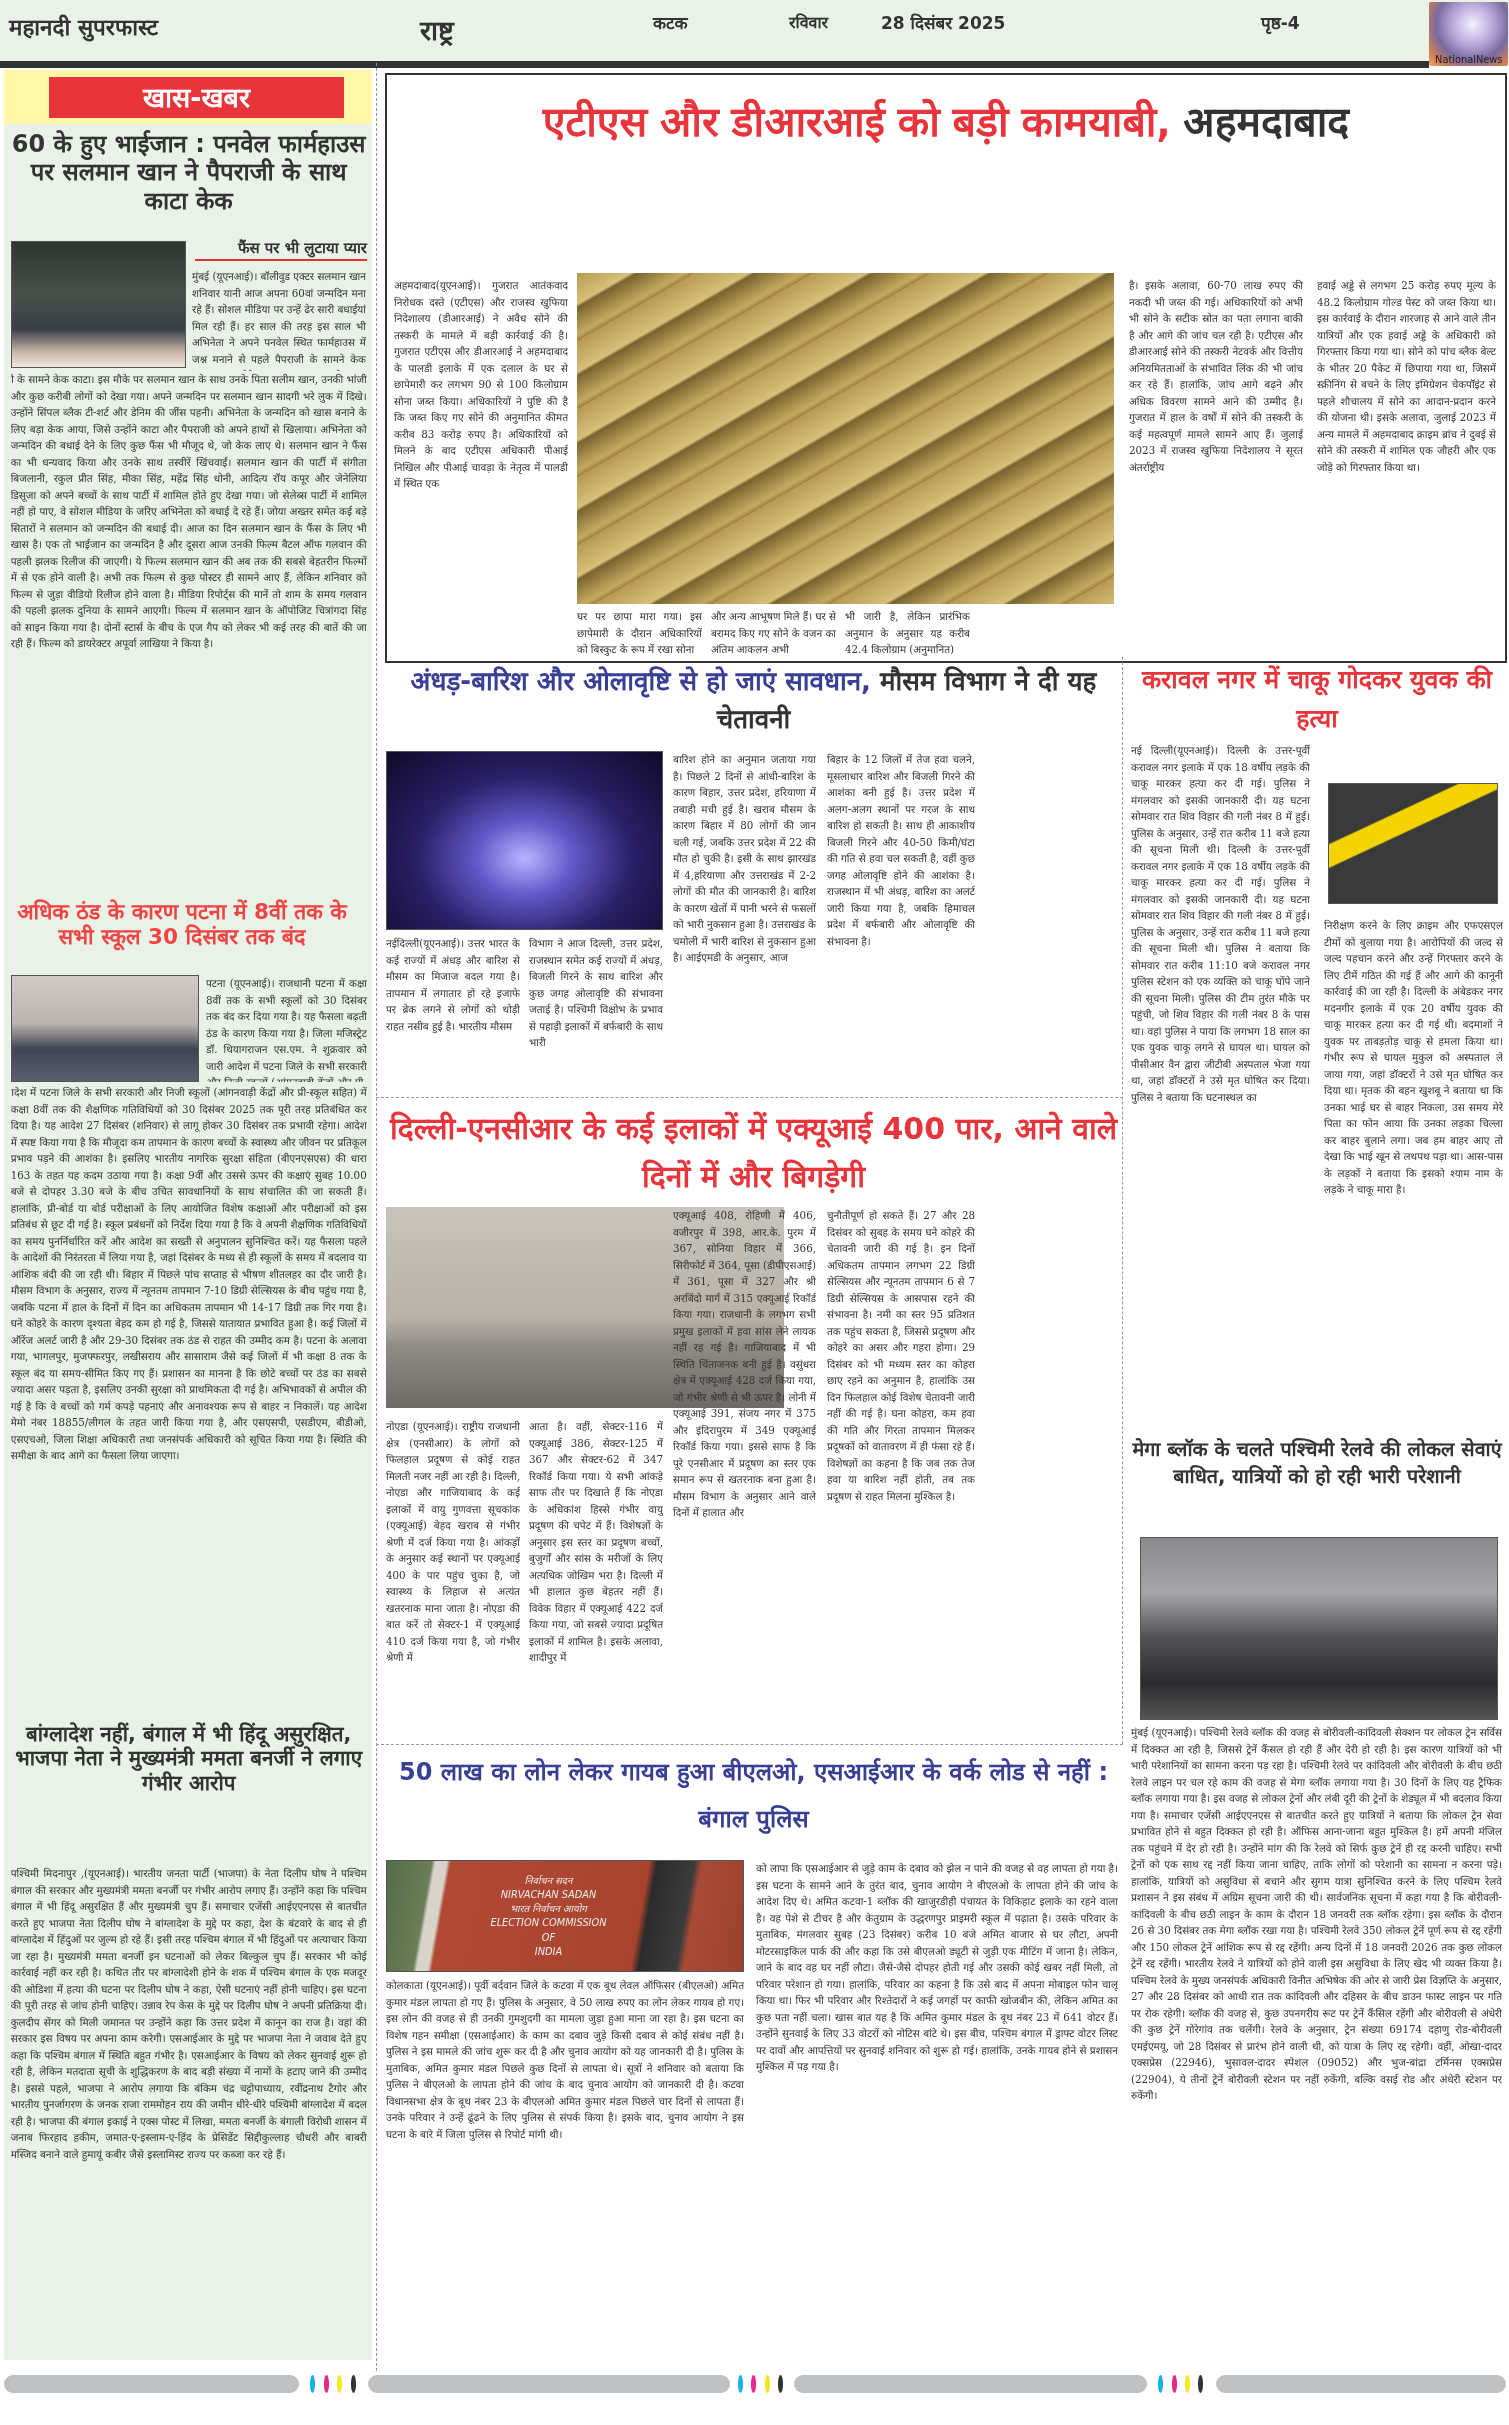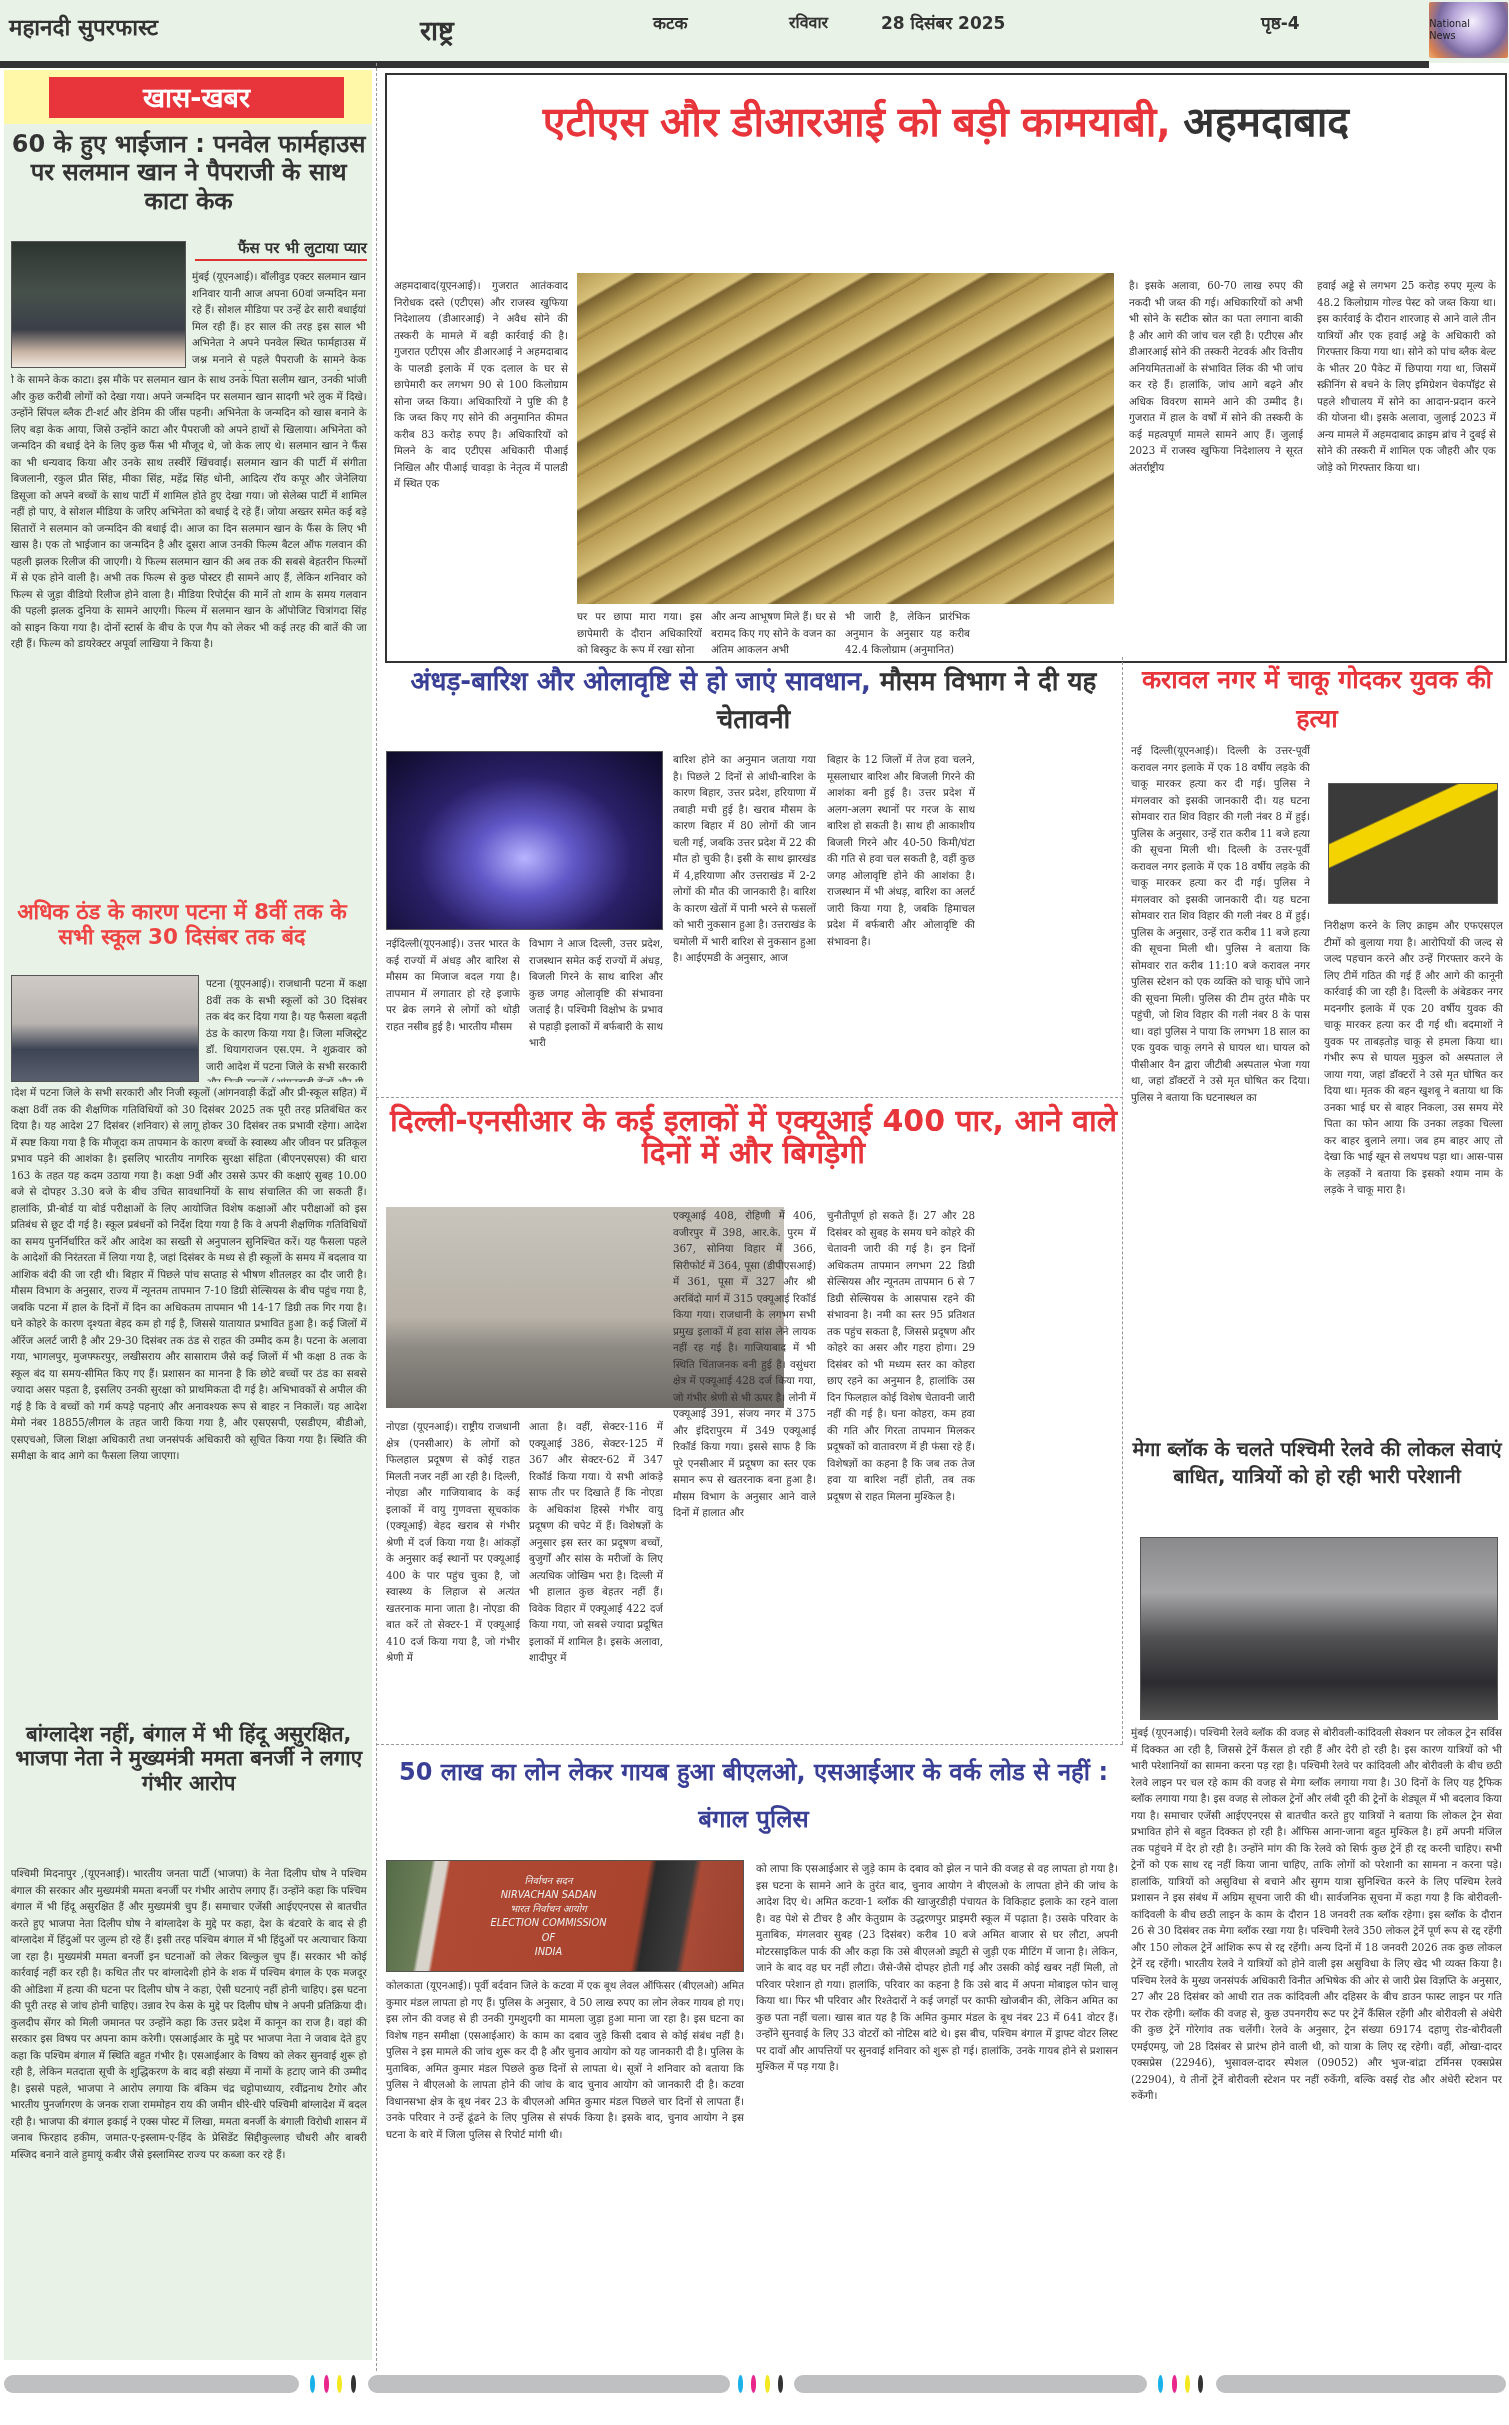--- a/index.html
+++ b/index.html
@@ -6,21 +6,21 @@
 html,body{width:1510px;height:2426px;background:#fff;overflow:hidden}
 body{position:relative;font-family:"DejaVu Sans",sans-serif;color:#222}
 .masthead{position:absolute;left:0;top:0;width:1510px;height:63px;background:#e8f2e6}
 .masthead .t{position:absolute;top:10.7px;font-family:"DejaVu Sans",sans-serif;font-weight:bold;color:#333}
 .mh-name{left:9px;font-size:22.4px}
 .mh-sec{left:420px;font-size:27px}
 .mh-city{left:653px;font-size:17px}
 .mh-day{left:789px;font-size:16px}
 .mh-date{left:881px;font-size:17px}
 .mh-page{left:1261px;font-size:17px}
-.mh-logo{position:absolute;right:1.8px;top:1.8px;width:79px;height:56px;background:radial-gradient(circle at 55% 35%,#f6f0ff 0%,#b6a6d8 35%,#7a6aa0 60%,#d88050 85%,#f0b070 100%);border-radius:1.8px;display:flex;flex-direction:column;align-items:flex-start;justify-content:center}
+.mh-logo{position:absolute;right:1.8px;top:1.8px;width:79px;height:64px;background:radial-gradient(circle at 55% 35%,#f6f0ff 0%,#b6a6d8 35%,#7a6aa0 60%,#d88050 85%,#f0b070 100%);border-radius:1.8px;display:flex;align-items:flex-end;justify-content:center}
 .mh-logo span{font-size:9.8px;color:#222;line-height:11.6px}
 .mh-rule{position:absolute;left:0;top:61px;width:1429px;height:7.2px;background:#333}
 .vdash{position:absolute;width:0;border-left:0.9px dashed #999}
 .hdash{position:absolute;height:0;border-top:0.9px dashed #999}
 .col-left{position:absolute;left:3.6px;top:70px;width:368px;height:2290px;background:#e8f2e6}
 .kb-band{position:absolute;left:3.6px;top:70px;width:368px;height:54px;background:#fff8a8}
 .kb-label{position:absolute;left:49px;top:77px;width:295px;height:41px;background:#e8353b;color:#fff;font-weight:bold;font-size:27px;text-align:center;line-height:41px}
 .hl{position:absolute;font-weight:bold;text-align:center;line-height:1.18}
 .body-text{position:absolute;font-family:"DejaVu Serif",serif;font-size:10.3px;line-height:16.5px;color:#333;text-align:justify;overflow:hidden}
 .photo{position:absolute;overflow:hidden;border:0.9px solid #555}
@@ -90,21 +90,21 @@
 <div class="body-text" style="left:673px;top:751px;width:143px;height:340px">बारिश होने का अनुमान जताया गया है। पिछले 2 दिनों से आंधी-बारिश के कारण बिहार, उत्तर प्रदेश, हरियाणा में तबाही मची हुई है। खराब मौसम के कारण बिहार में 80 लोगों की जान चली गई, जबकि उत्तर प्रदेश में 22 की मौत हो चुकी है। इसी के साथ झारखंड में 4,हरियाणा और उत्तराखंड में 2-2 लोगों की मौत की जानकारी है। बारिश के कारण खेतों में पानी भरने से फसलों को भारी नुकसान हुआ है। उत्तराखंड के चमोली में भारी बारिश से नुकसान हुआ है। आईएमडी के अनुसार, आज</div>
 <div class="body-text" style="left:827px;top:751px;width:148px;height:340px">बिहार के 12 जिलों में तेज हवा चलने, मूसलाधार बारिश और बिजली गिरने की आशंका बनी हुई है। उत्तर प्रदेश में अलग-अलग स्थानों पर गरज के साथ बारिश हो सकती है। साथ ही आकाशीय बिजली गिरने और 40-50 किमी/घंटा की गति से हवा चल सकती है, वहीं कुछ जगह ओलावृष्टि होने की आशंका है। राजस्थान में भी अंधड़, बारिश का अलर्ट जारी किया गया है, जबकि हिमाचल प्रदेश में बर्फबारी और ओलावृष्टि की संभावना है।</div>
 <div class="vdash" style="left:1122px;top:657px;height:1087px"></div>
 
 <div class="hl" style="left:1129px;top:660px;width:376px;font-size:25px;line-height:39px;color:#e8353b">करावल नगर में चाकू गोदकर युवक की हत्या</div>
 <div class="body-text" style="left:1131px;top:742px;width:179px;height:698px">नई दिल्ली(यूएनआई)। दिल्ली के उत्तर-पूर्वी करावल नगर इलाके में एक 18 वर्षीय लड़के की चाकू मारकर हत्या कर दी गई। पुलिस ने मंगलवार को इसकी जानकारी दी। यह घटना सोमवार रात शिव विहार की गली नंबर 8 में हुई। पुलिस के अनुसार, उन्हें रात करीब 11 बजे हत्या की सूचना मिली थी। दिल्ली के उत्तर-पूर्वी करावल नगर इलाके में एक 18 वर्षीय लड़के की चाकू मारकर हत्या कर दी गई। पुलिस ने मंगलवार को इसकी जानकारी दी। यह घटना सोमवार रात शिव विहार की गली नंबर 8 में हुई। पुलिस के अनुसार, उन्हें रात करीब 11 बजे हत्या की सूचना मिली थी। पुलिस ने बताया कि सोमवार रात करीब 11:10 बजे करावल नगर पुलिस स्टेशन को एक व्यक्ति को चाकू घोंपे जाने की सूचना मिली। पुलिस की टीम तुरंत मौके पर पहुंची, जो शिव विहार की गली नंबर 8 के पास था। वहां पुलिस ने पाया कि लगभग 18 साल का एक युवक चाकू लगने से घायल था। घायल को पीसीआर वैन द्वारा जीटीबी अस्पताल भेजा गया था, जहां डॉक्टरों ने उसे मृत घोषित कर दिया। पुलिस ने बताया कि घटनास्थल का</div>
 <div class="photo" style="left:1328px;top:783px;width:170px;height:121px;background:linear-gradient(155deg,#3a3a3a 0%,#3a3a3a 30%,#f3d400 31%,#f3d400 42%,#3a3a3a 43%),linear-gradient(25deg,#555 0%,#555 100%)"></div>
 <div class="body-text" style="left:1324px;top:917px;width:179px;height:523px">निरीक्षण करने के लिए क्राइम और एफएसएल टीमों को बुलाया गया है। आरोपियों की जल्द से जल्द पहचान करने और उन्हें गिरफ्तार करने के लिए टीमें गठित की गई हैं और आगे की कानूनी कार्रवाई की जा रही है। दिल्ली के अंबेडकर नगर मदनगीर इलाके में एक 20 वर्षीय युवक की चाकू मारकर हत्या कर दी गई थी। बदमाशों ने युवक पर ताबड़तोड़ चाकू से हमला किया था। गंभीर रूप से घायल मुकुल को अस्पताल ले जाया गया, जहां डॉक्टरों ने उसे मृत घोषित कर दिया था। मृतक की बहन खुशबू ने बताया था कि उनका भाई घर से बाहर निकला, उस समय मेरे पिता का फोन आया कि उनका लड़का चिल्ला कर बाहर बुलाने लगा। जब हम बाहर आए तो देखा कि भाई खून से लथपथ पड़ा था। आस-पास के लड़कों ने बताया कि इसको श्याम नाम के लड़के ने चाकू मारा है।</div>
 
 <div class="hdash" style="left:376px;top:1097px;width:747px"></div>
-<div class="hl" style="left:380px;top:1105px;width:747px;font-size:30px;line-height:32px;color:#e8353b">दिल्ली-एनसीआर के कई इलाकों में एक्यूआई 400 पार, आने वाले दिनों में और बिगड़ेगी</div>
+<div class="hl" style="left:380px;top:1105px;width:747px;font-size:30px;line-height:48px;color:#e8353b">दिल्ली-एनसीआर के कई इलाकों में एक्यूआई 400 पार, आने वाले दिनों में और बिगड़ेगी</div>
 <div class="photo" style="left:386px;top:1207px;width:398px;height:201px;background:linear-gradient(180deg,#c8c4bc 0%,#b8b2a8 55%,#8e8a84 70%,#6e6a66 100%);border:none"></div>
 <div class="body-text" style="left:386px;top:1418px;width:134px;height:313px">नोएडा (यूएनआई)। राष्ट्रीय राजधानी क्षेत्र (एनसीआर) के लोगों को फिलहाल प्रदूषण से कोई राहत मिलती नजर नहीं आ रही है। दिल्ली, नोएडा और गाजियाबाद के कई इलाकों में वायु गुणवत्ता सूचकांक (एक्यूआई) बेहद खराब से गंभीर श्रेणी में दर्ज किया गया है। आंकड़ों के अनुसार कई स्थानों पर एक्यूआई 400 के पार पहुंच चुका है, जो स्वास्थ्य के लिहाज से अत्यंत खतरनाक माना जाता है। नोएडा की बात करें तो सेक्टर-1 में एक्यूआई 410 दर्ज किया गया है, जो गंभीर श्रेणी में</div>
 <div class="body-text" style="left:529px;top:1418px;width:134px;height:313px">आता है। वहीं, सेक्टर-116 में एक्यूआई 386, सेक्टर-125 में 367 और सेक्टर-62 में 347 रिकॉर्ड किया गया। ये सभी आंकड़े साफ तौर पर दिखाते हैं कि नोएडा के अधिकांश हिस्से गंभीर वायु प्रदूषण की चपेट में हैं। विशेषज्ञों के अनुसार इस स्तर का प्रदूषण बच्चों, बुजुर्गों और सांस के मरीजों के लिए अत्यधिक जोखिम भरा है। दिल्ली में भी हालात कुछ बेहतर नहीं हैं। विवेक विहार में एक्यूआई 422 दर्ज किया गया, जो सबसे ज्यादा प्रदूषित इलाकों में शामिल है। इसके अलावा, शादीपुर में</div>
 <div class="body-text" style="left:673px;top:1207px;width:143px;height:523px">एक्यूआई 408, रोहिणी में 406, वजीरपुर में 398, आर.के. पुरम में 367, सोनिया विहार में 366, सिरीफोर्ट में 364, पूसा (डीपीएसआई) में 361, पूसा में 327 और श्री अरबिंदो मार्ग में 315 एक्यूआई रिकॉर्ड किया गया। राजधानी के लगभग सभी प्रमुख इलाकों में हवा सांस लेने लायक नहीं रह गई है। गाजियाबाद में भी स्थिति चिंताजनक बनी हुई है। वसुंधरा क्षेत्र में एक्यूआई 428 दर्ज किया गया, जो गंभीर श्रेणी से भी ऊपर है। लोनी में एक्यूआई 391, संजय नगर में 375 और इंदिरापुरम में 349 एक्यूआई रिकॉर्ड किया गया। इससे साफ है कि पूरे एनसीआर में प्रदूषण का स्तर एक समान रूप से खतरनाक बना हुआ है। मौसम विभाग के अनुसार आने वाले दिनों में हालात और</div>
 <div class="body-text" style="left:827px;top:1207px;width:148px;height:523px">चुनौतीपूर्ण हो सकते हैं। 27 और 28 दिसंबर को सुबह के समय घने कोहरे की चेतावनी जारी की गई है। इन दिनों अधिकतम तापमान लगभग 22 डिग्री सेल्सियस और न्यूनतम तापमान 6 से 7 डिग्री सेल्सियस के आसपास रहने की संभावना है। नमी का स्तर 95 प्रतिशत तक पहुंच सकता है, जिससे प्रदूषण और कोहरे का असर और गहरा होगा। 29 दिसंबर को भी मध्यम स्तर का कोहरा छाए रहने का अनुमान है, हालांकि उस दिन फिलहाल कोई विशेष चेतावनी जारी नहीं की गई है। घना कोहरा, कम हवा की गति और गिरता तापमान मिलकर प्रदूषकों को वातावरण में ही फंसा रहे हैं। विशेषज्ञों का कहना है कि जब तक तेज हवा या बारिश नहीं होती, तब तक प्रदूषण से राहत मिलना मुश्किल है।</div>
 
 <div class="hl" style="left:1129px;top:1436px;width:376px;font-size:19.7px;line-height:27px;color:#333">मेगा ब्लॉक के चलते पश्चिमी रेलवे की लोकल सेवाएं बाधित, यात्रियों को हो रही भारी परेशानी</div>
 <div class="photo" style="left:1140px;top:1537px;width:358px;height:183px;background:linear-gradient(180deg,#8a8a8c 0%,#a6a6a8 30%,#525254 55%,#2c2c30 80%,#555 100%)"></div>
 <div class="body-text" style="left:1131px;top:1724px;width:371px;height:635px">मुंबई (यूएनआई)। पश्चिमी रेलवे ब्लॉक की वजह से बोरीवली-कांदिवली सेक्शन पर लोकल ट्रेन सर्विस में दिक्कत आ रही है, जिससे ट्रेनें कैंसल हो रही हैं और देरी हो रही है। इस कारण यात्रियों को भी भारी परेशानियों का सामना करना पड़ रहा है। पश्चिमी रेलवे पर कांदिवली और बोरीवली के बीच छठी रेलवे लाइन पर चल रहे काम की वजह से मेगा ब्लॉक लगाया गया है। 30 दिनों के लिए यह ट्रैफिक ब्लॉक लगाया गया है। इस वजह से लोकल ट्रेनों और लंबी दूरी की ट्रेनों के शेड्यूल में भी बदलाव किया गया है। समाचार एजेंसी आईएएनएस से बातचीत करते हुए यात्रियों ने बताया कि लोकल ट्रेन सेवा प्रभावित होने से बहुत दिक्कत हो रही है। ऑफिस आना-जाना बहुत मुश्किल है। हमें अपनी मंजिल तक पहुंचने में देर हो रही है। उन्होंने मांग की कि रेलवे को सिर्फ कुछ ट्रेनें ही रद्द करनी चाहिए। सभी ट्रेनों को एक साथ रद्द नहीं किया जाना चाहिए, ताकि लोगों को परेशानी का सामना न करना पड़े। हालांकि, यात्रियों को असुविधा से बचाने और सुगम यात्रा सुनिश्चित करने के लिए पश्चिम रेलवे प्रशासन ने इस संबंध में अग्रिम सूचना जारी की थी। सार्वजनिक सूचना में कहा गया है कि बोरीवली-कांदिवली के बीच छठी लाइन के काम के दौरान 18 जनवरी तक ब्लॉक रहेगा। इस ब्लॉक के दौरान 26 से 30 दिसंबर तक मेगा ब्लॉक रखा गया है। पश्चिमी रेलवे 350 लोकल ट्रेनें पूर्ण रूप से रद्द रहेंगी और 150 लोकल ट्रेनें आंशिक रूप से रद्द रहेंगी। अन्य दिनों में 18 जनवरी 2026 तक कुछ लोकल ट्रेनें रद्द रहेंगी। भारतीय रेलवे ने यात्रियों को होने वाली इस असुविधा के लिए खेद भी व्यक्त किया है। पश्चिम रेलवे के मुख्य जनसंपर्क अधिकारी विनीत अभिषेक की ओर से जारी प्रेस विज्ञप्ति के अनुसार, 27 और 28 दिसंबर को आधी रात तक कांदिवली और दहिसर के बीच डाउन फास्ट लाइन पर गति पर रोक रहेगी। ब्लॉक की वजह से, कुछ उपनगरीय रूट पर ट्रेनें कैंसिल रहेंगी और बोरीवली से अंधेरी की कुछ ट्रेनें गोरेगांव तक चलेंगी। रेलवे के अनुसार, ट्रेन संख्या 69174 दहाणु रोड-बोरीवली एमईएमयू, जो 28 दिसंबर से प्रारंभ होने वाली थी, को यात्रा के लिए रद्द रहेगी। वहीं, ओखा-दादर एक्सप्रेस (22946), भुसावल-दादर स्पेशल (09052) और भुज-बांद्रा टर्मिनस एक्सप्रेस (22904), ये तीनों ट्रेनें बोरीवली स्टेशन पर नहीं रुकेंगी, बल्कि वसई रोड और अंधेरी स्टेशन पर रुकेंगी।</div>
 

